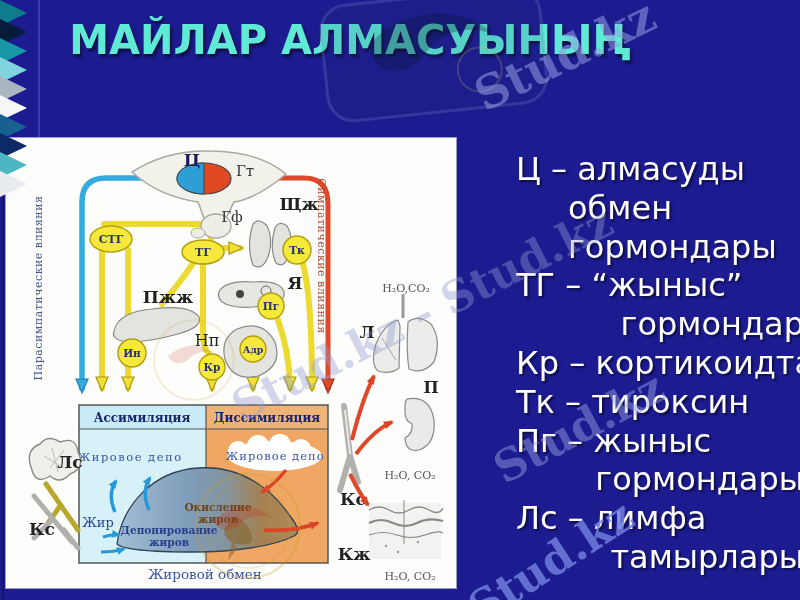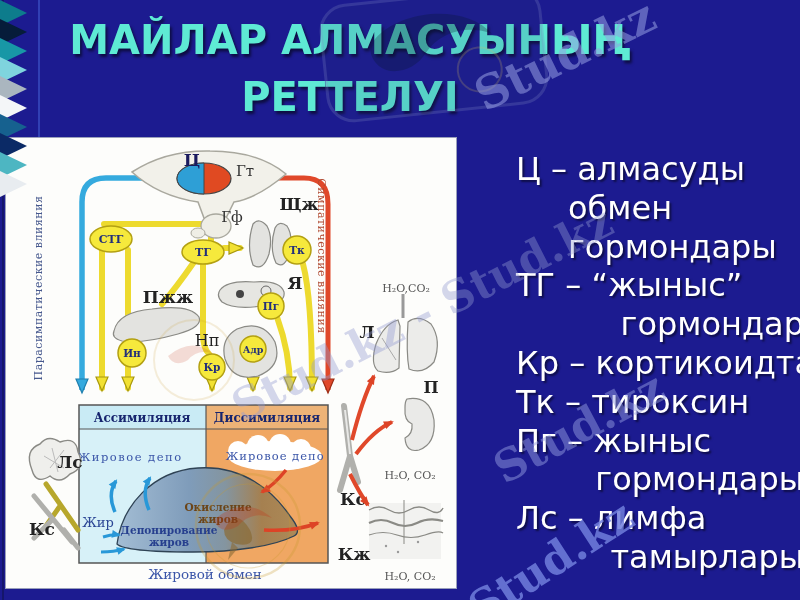--- a/index.html
+++ b/index.html
@@ -47,21 +47,20 @@
     <div class="chev" style="background:#aab6bf;"></div>
     <div class="chev" style="background:#f4f6f8;"></div>
     <div class="chev" style="background:#16618f;"></div>
     <div class="chev" style="background:#0b2a66;"></div>
     <div class="chev" style="background:#4db6c2;"></div>
     <div class="chev" style="background:#e8ecf0;"></div>
   </div>
 
   <div class="title">
     <div>МАЙЛАР АЛМАСУЫНЫҢ</div>
-    <div>РЕТТЕЛУІ</div>
   </div>
 
   <svg class="logo" width="235" height="130">
     <rect x="6" y="6" width="220" height="116" rx="26" fill="rgba(40,50,120,.25)" stroke="rgba(120,130,190,.5)" stroke-width="3"></rect>
     <path d="M 62,40 C 92,16 154,18 176,50 C 154,38 124,42 108,62 C 96,78 72,82 60,70 C 50,58 52,48 62,40 Z" fill="rgba(10,25,50,.55)"></path>
     <circle cx="160" cy="84" r="22" fill="none" stroke="rgba(190,170,90,.45)" stroke-width="2"></circle>
   </svg>
 
   <div class="panel">
   <svg width="450" height="450" viewBox="0 0 450 450">

